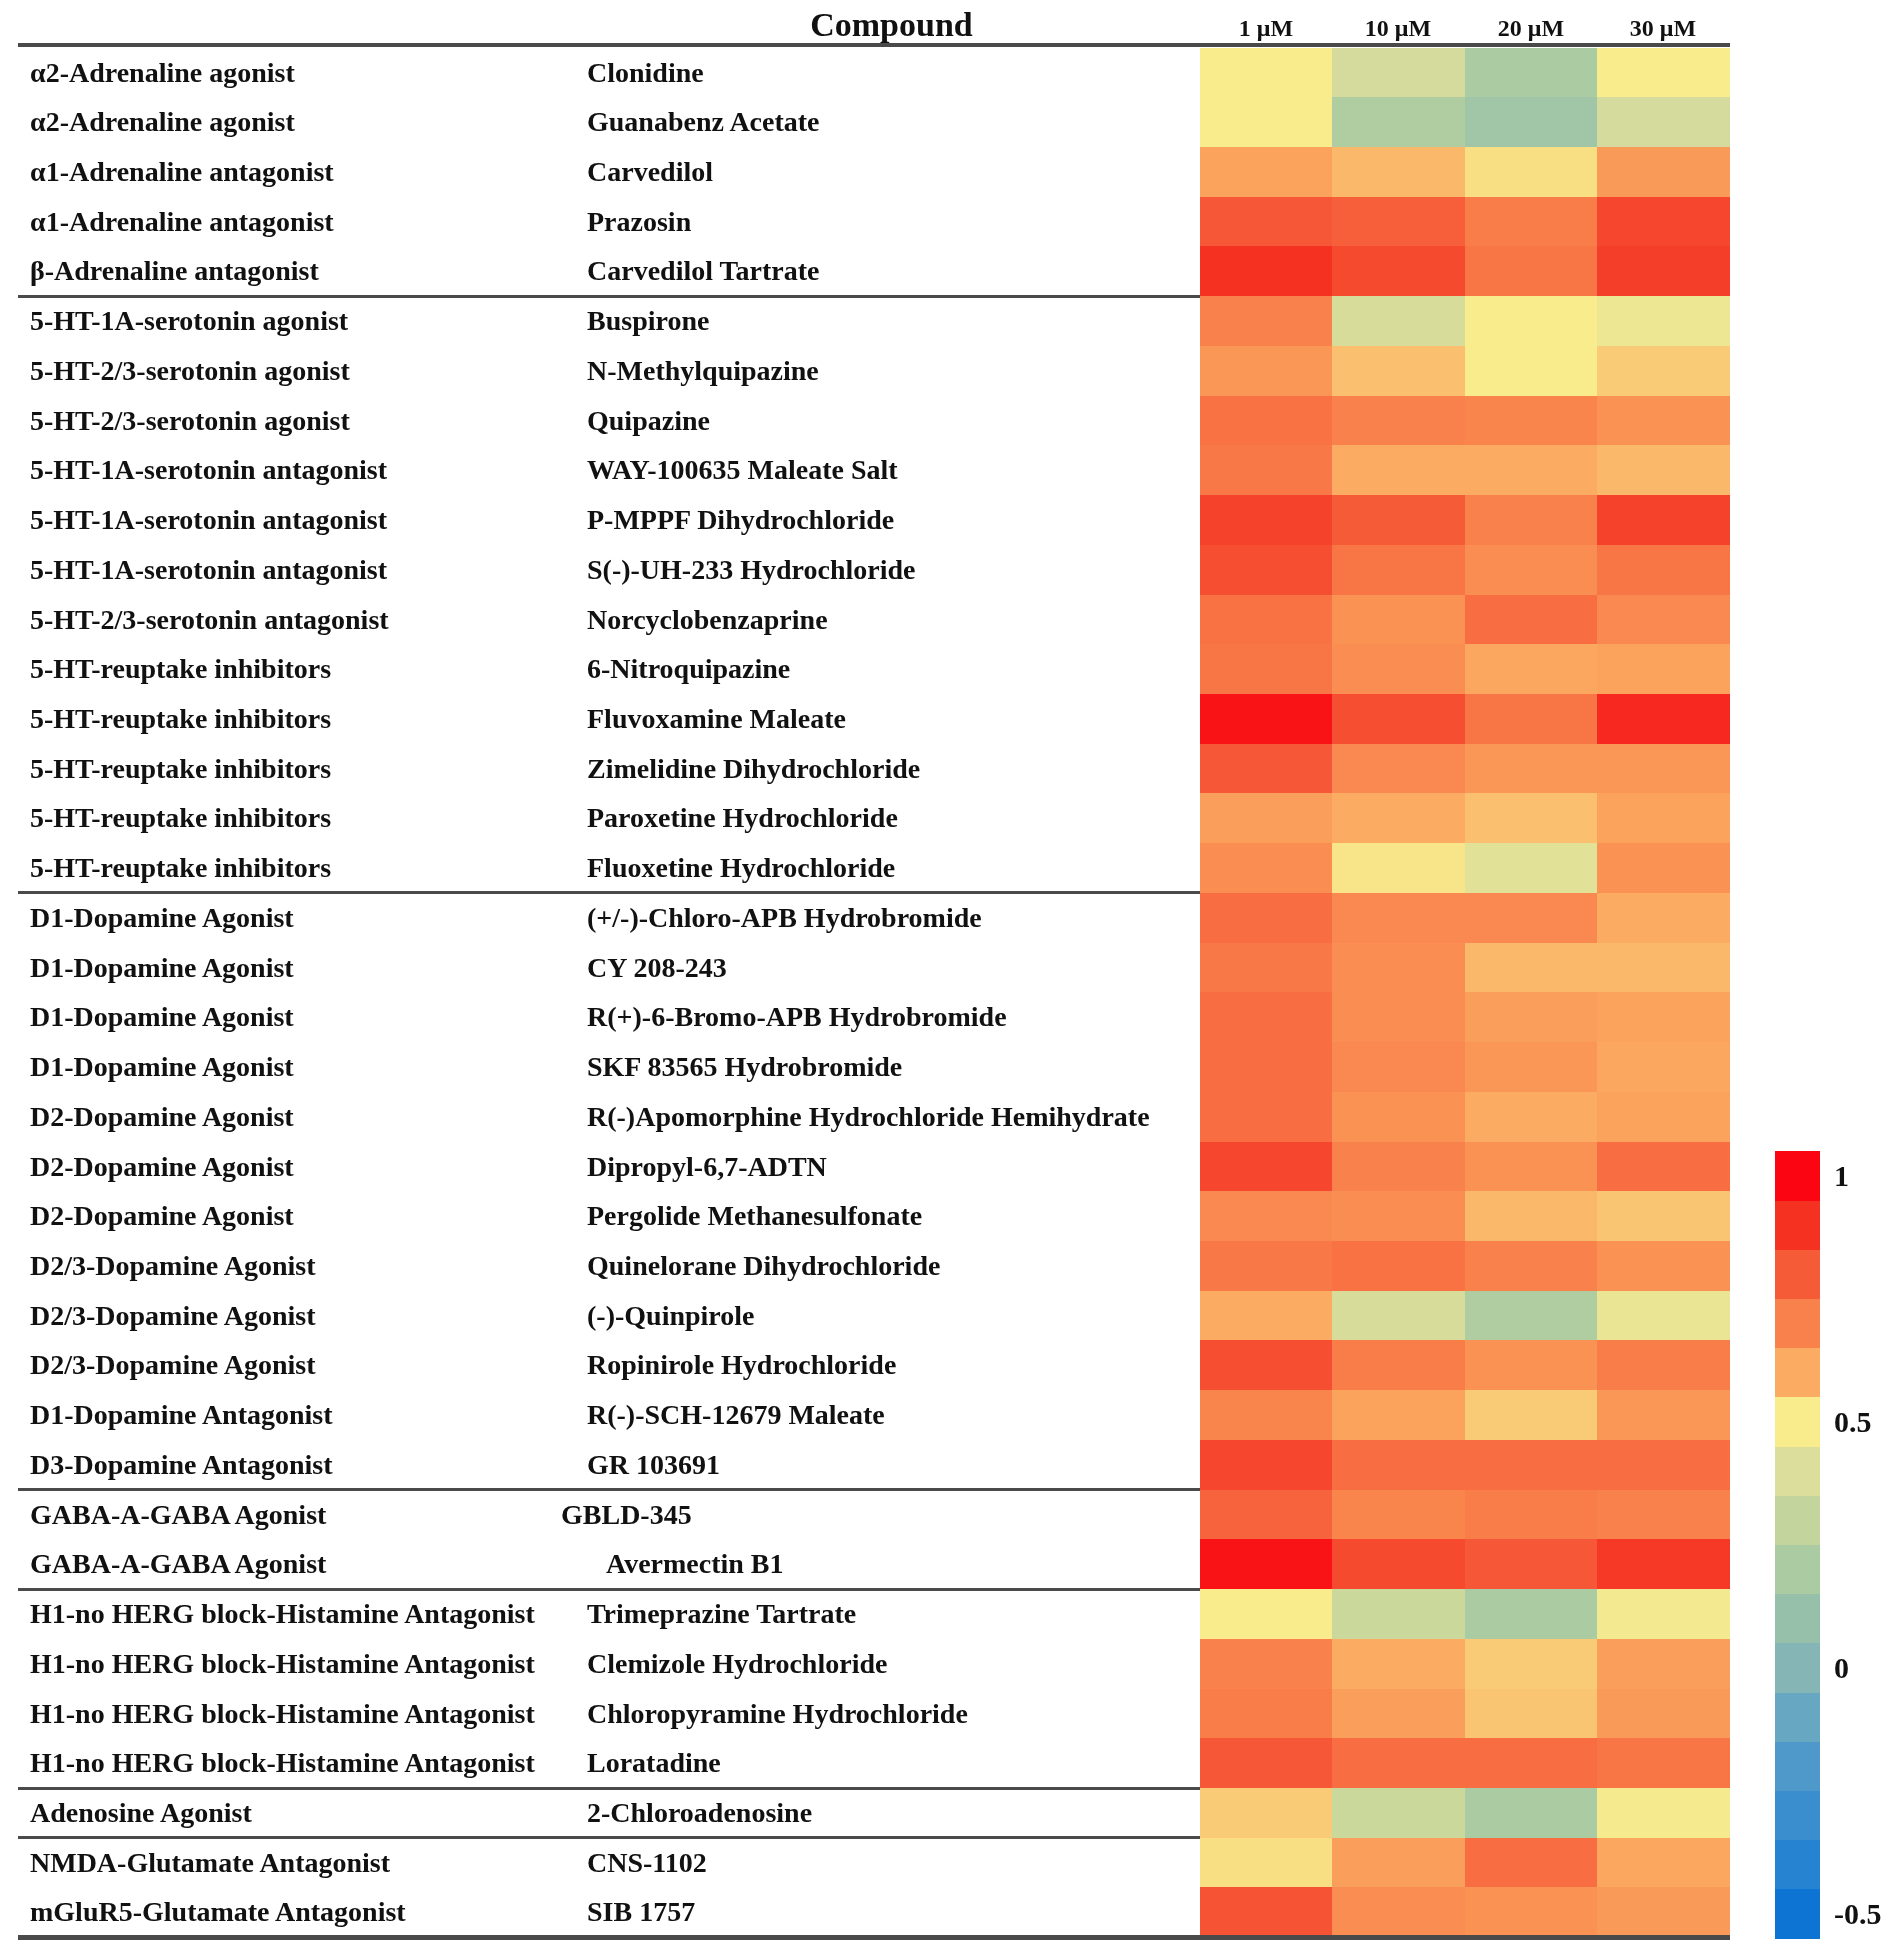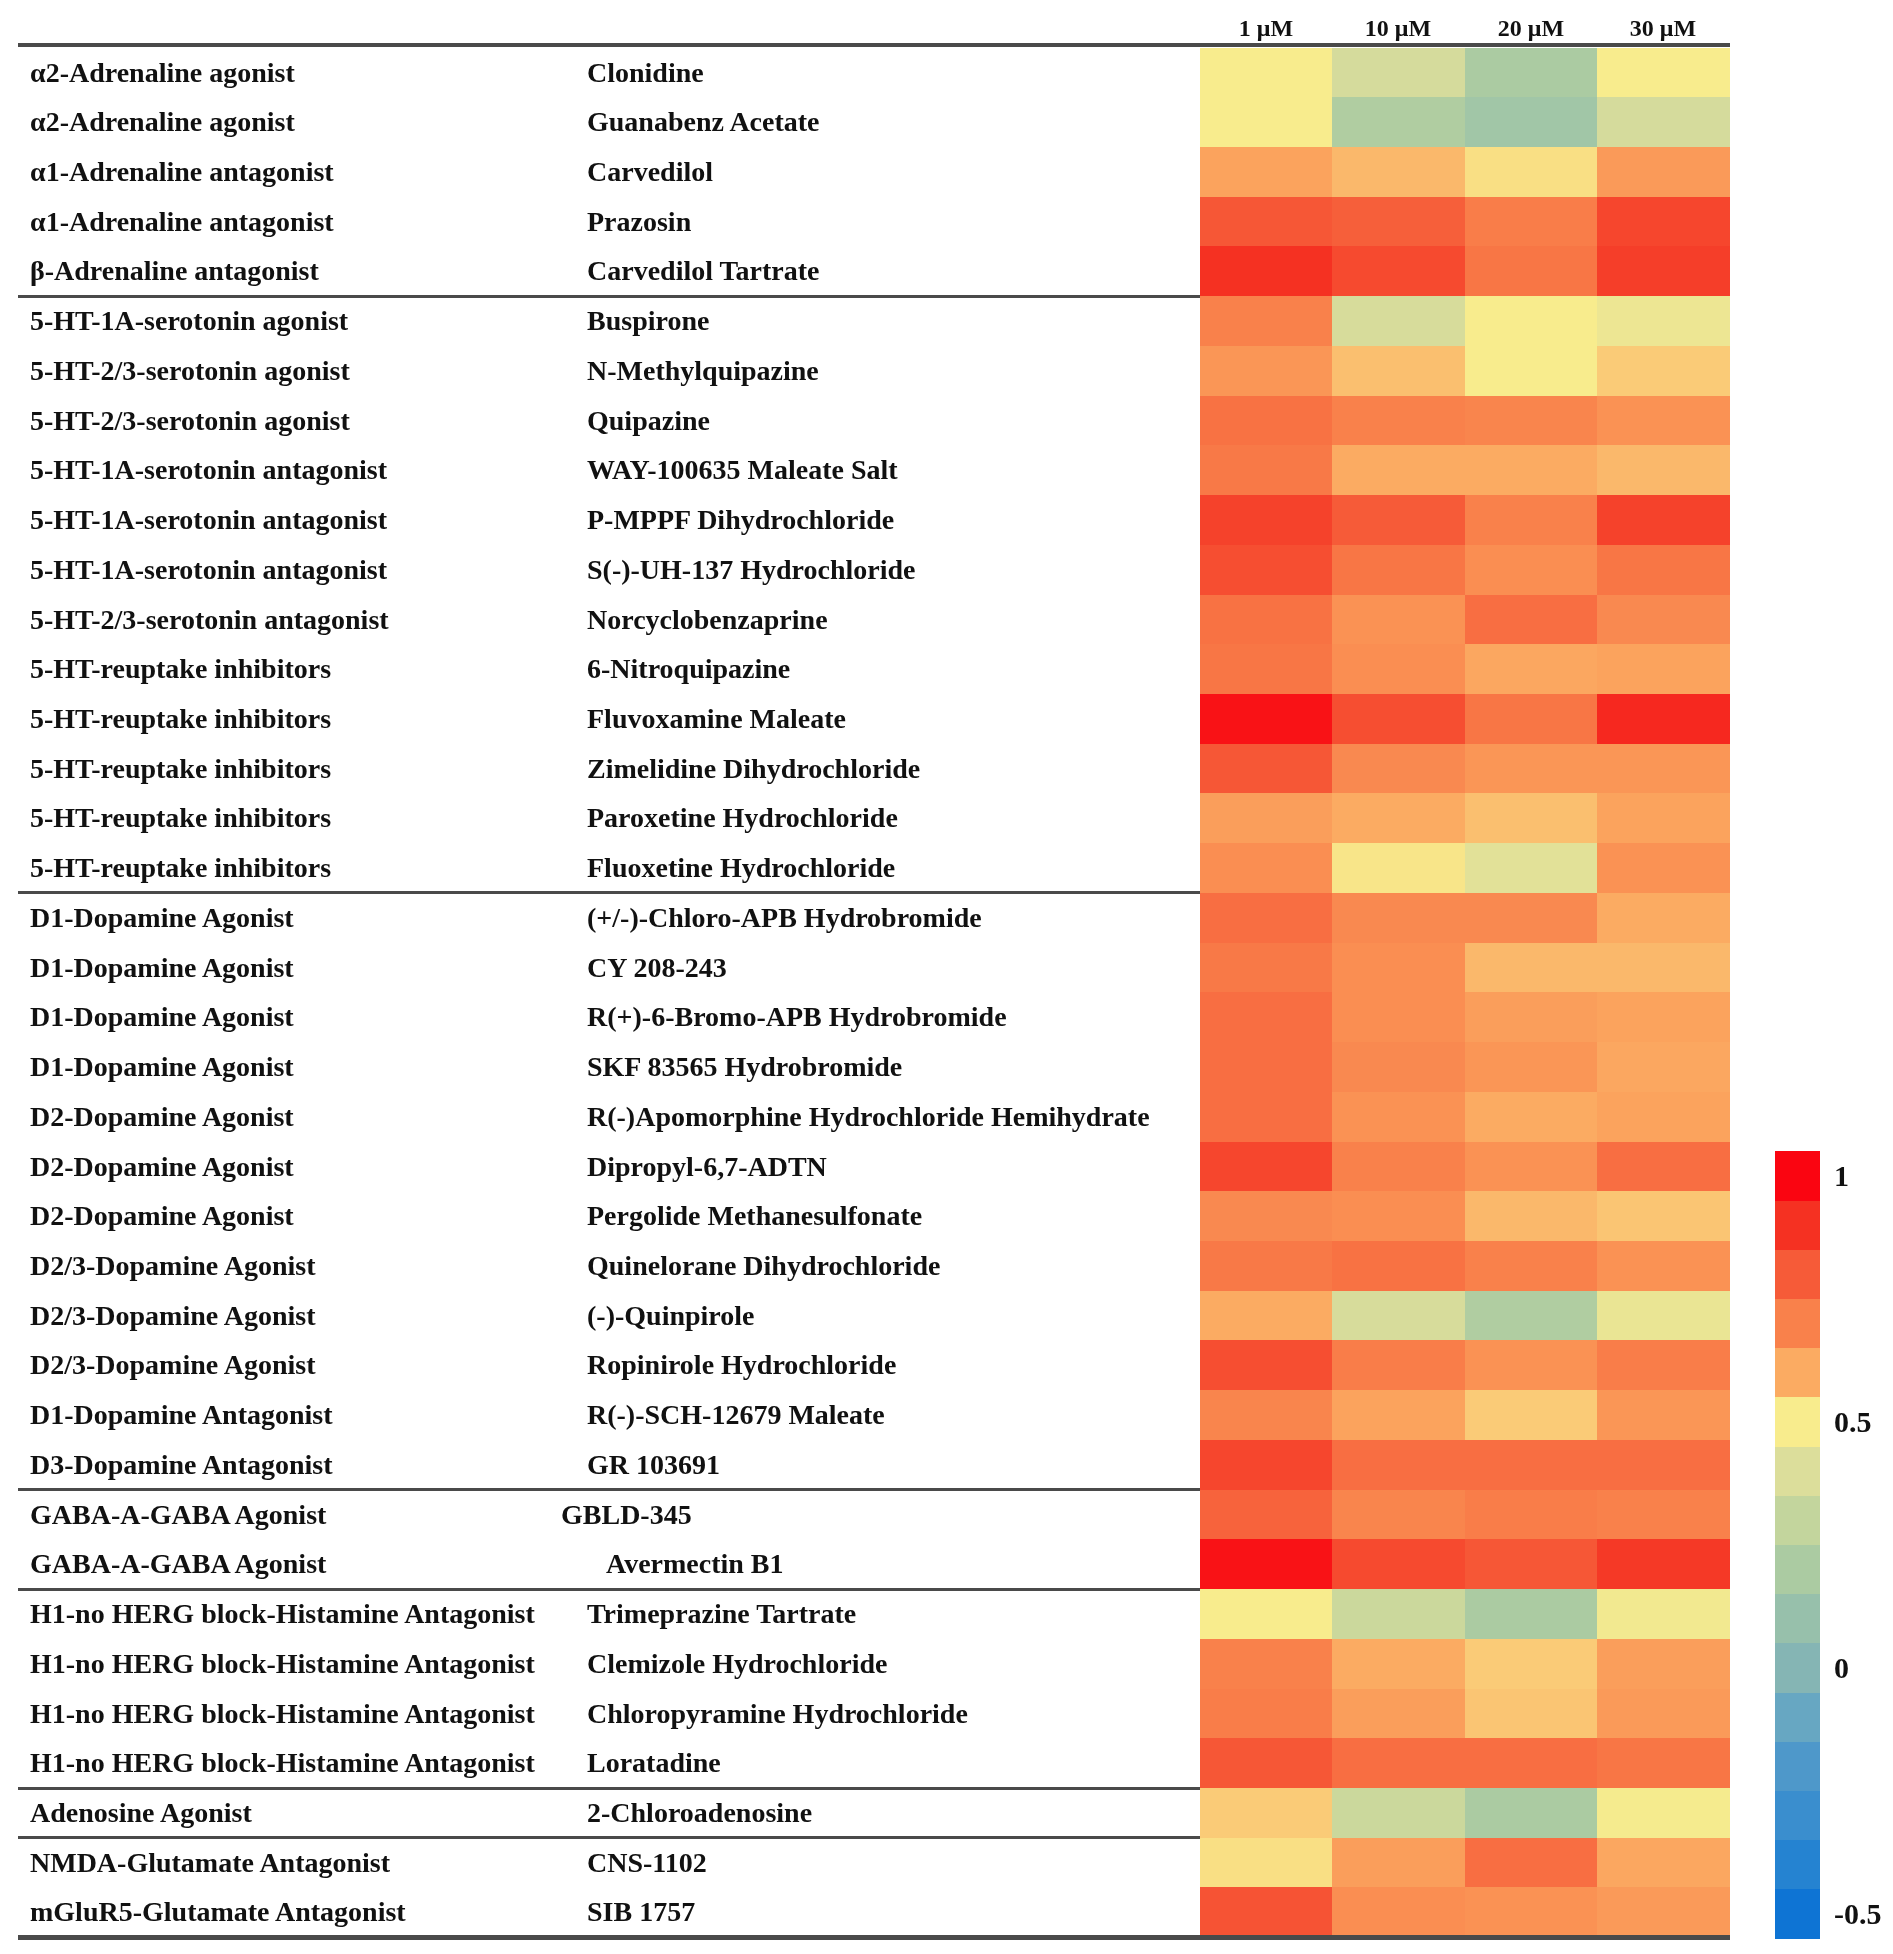--- a/index.html
+++ b/index.html
@@ -28,20 +28,21 @@
   .cbar-tick{
     position:absolute;font-weight:bold;font-size:30px;line-height:30px;
     text-align:left;white-space:nowrap;
   }
 </style>
 </head>
 <body>
 
 <div class="figure">
 
+  <div class="col-header" style="left:644px;width:495px;">Compound</div>
   <div id="conc-headers">
       <div class="conc-header" style="left: 1200px; width: 132px;">1 μM</div>
       <div class="conc-header" style="left: 1332px; width: 132px;">10 μM</div>
       <div class="conc-header" style="left: 1465px; width: 132px;">20 μM</div>
       <div class="conc-header" style="left: 1597px; width: 132px;">30 μM</div>
     </div>
 
   <div class="rule" style="left:18px;top:43px;width:1712px;height:4px;"></div>
 
   <div id="row-labels">
@@ -59,21 +60,21 @@
       <div class="row-label" style="left: 587px; top: 296px; height: 50px; line-height: 50px;">Buspirone</div>
       <div class="row-label" style="left: 30px; top: 346px; height: 50px; line-height: 50px;">5-HT-2/3-serotonin agonist</div>
       <div class="row-label" style="left: 587px; top: 346px; height: 50px; line-height: 50px;">N-Methylquipazine</div>
       <div class="row-label" style="left: 30px; top: 396px; height: 50px; line-height: 50px;">5-HT-2/3-serotonin agonist</div>
       <div class="row-label" style="left: 587px; top: 396px; height: 50px; line-height: 50px;">Quipazine</div>
       <div class="row-label" style="left: 30px; top: 445px; height: 50px; line-height: 50px;">5-HT-1A-serotonin antagonist</div>
       <div class="row-label" style="left: 587px; top: 445px; height: 50px; line-height: 50px;">WAY-100635 Maleate Salt</div>
       <div class="row-label" style="left: 30px; top: 495px; height: 50px; line-height: 50px;">5-HT-1A-serotonin antagonist</div>
       <div class="row-label" style="left: 587px; top: 495px; height: 50px; line-height: 50px;">P-MPPF Dihydrochloride</div>
       <div class="row-label" style="left: 30px; top: 545px; height: 50px; line-height: 50px;">5-HT-1A-serotonin antagonist</div>
-      <div class="row-label" style="left: 587px; top: 545px; height: 50px; line-height: 50px;">S(-)-UH-137 Hydrochloride</div>
+      <div class="row-label" style="left: 587px; top: 545px; height: 50px; line-height: 50px;">S(-)-UH-233 Hydrochloride</div>
       <div class="row-label" style="left: 30px; top: 595px; height: 50px; line-height: 50px;">5-HT-2/3-serotonin antagonist</div>
       <div class="row-label" style="left: 587px; top: 595px; height: 50px; line-height: 50px; text-align: center;">Norcyclobenzaprine</div>
       <div class="row-label" style="left: 30px; top: 644px; height: 50px; line-height: 50px;">5-HT-reuptake inhibitors</div>
       <div class="row-label" style="left: 587px; top: 644px; height: 50px; line-height: 50px;">6-Nitroquipazine</div>
       <div class="row-label" style="left: 30px; top: 694px; height: 50px; line-height: 50px;">5-HT-reuptake inhibitors</div>
       <div class="row-label" style="left: 587px; top: 694px; height: 50px; line-height: 50px;">Fluvoxamine Maleate</div>
       <div class="row-label" style="left: 30px; top: 744px; height: 50px; line-height: 50px;">5-HT-reuptake inhibitors</div>
       <div class="row-label" style="left: 587px; top: 744px; height: 50px; line-height: 50px;">Zimelidine Dihydrochloride</div>
       <div class="row-label" style="left: 30px; top: 793px; height: 50px; line-height: 50px;">5-HT-reuptake inhibitors</div>
       <div class="row-label" style="left: 587px; top: 793px; height: 50px; line-height: 50px;">Paroxetine Hydrochloride</div>

